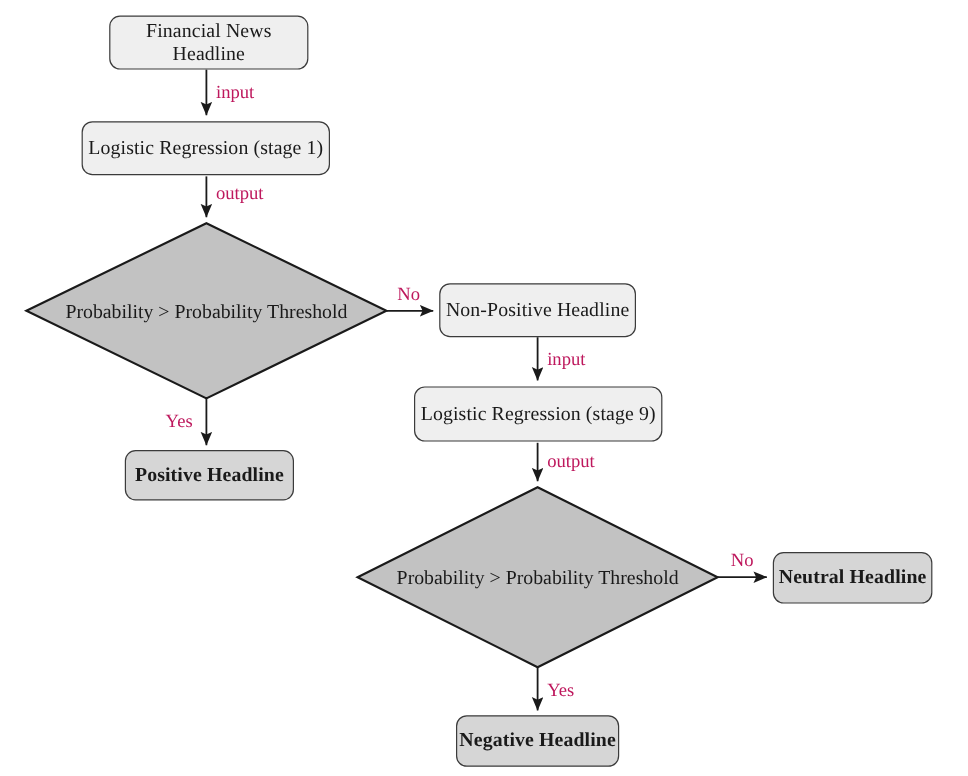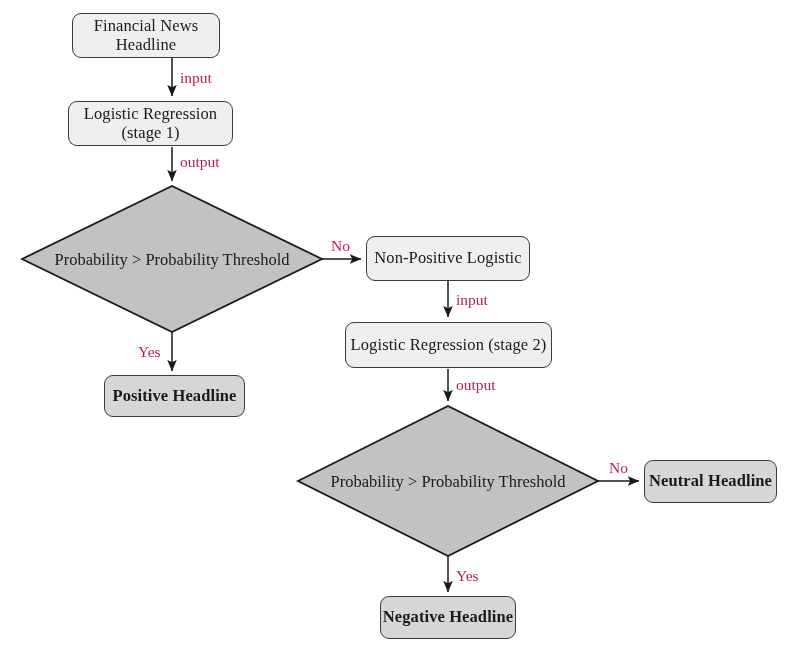--- a/index.html
+++ b/index.html
@@ -91,42 +91,42 @@
 
     <line x1="448" y1="281" x2="448" y2="317" stroke="#1a1a1a" stroke-width="1.5" marker-end="url(#arrowhead)"></line>
 
     <line x1="448" y1="369" x2="448" y2="401" stroke="#1a1a1a" stroke-width="1.5" marker-end="url(#arrowhead)"></line>
 
     <line x1="598" y1="481" x2="639" y2="481" stroke="#1a1a1a" stroke-width="1.5" marker-end="url(#arrowhead)"></line>
 
     <line x1="448" y1="556" x2="448" y2="592" stroke="#1a1a1a" stroke-width="1.5" marker-end="url(#arrowhead)"></line>
   </svg>
 
-  <div class="node node-process" style="left:72px; top:13px; width:148px; height:45px;font-family:Liberation Serif, serif;">
+  <div class="node node-process" style="left:91px; top:13px; width:166px; height:45px;font-family:Liberation Serif, serif;">
     <span>Financial News Headline</span>
   </div>
 
-  <div class="node node-process" style="left:68px; top:101px; width:165px; height:45px;">
+  <div class="node node-process" style="left:68px; top:101px; width:207px; height:45px;">
     <span>Logistic Regression (stage 1)</span>
   </div>
 
   <div class="diamond-label" style="left:22px; top:250px; width:300px; text-align:center;">
     <span>Probability &gt; Probability Threshold</span>
   </div>
 
   <div class="node node-terminal" style="left:104px; top:375px; width:141px; height:42px;text-align:center;">
     <span>Positive Headline</span>
   </div>
 
   <div class="node node-process" style="left:366px; top:236px; width:164px; height:45px;">
-    <span>Non-Positive Logistic</span>
+    <span>Non-Positive Headline</span>
   </div>
 
   <div class="node node-process" style="left:345px; top:322px; width:207px; height:46px;">
-    <span>Logistic Regression (stage 2)</span>
+    <span>Logistic Regression (stage 9)</span>
   </div>
 
   <div class="diamond-label" style="left:298px; top:472px; width:300px; text-align:center;">
     <span>Probability &gt; Probability Threshold</span>
   </div>
 
   <div class="node node-terminal" style="left:380px; top:596px; width:136px; height:43px;">
     <span>Negative Headline</span>
   </div>
 

